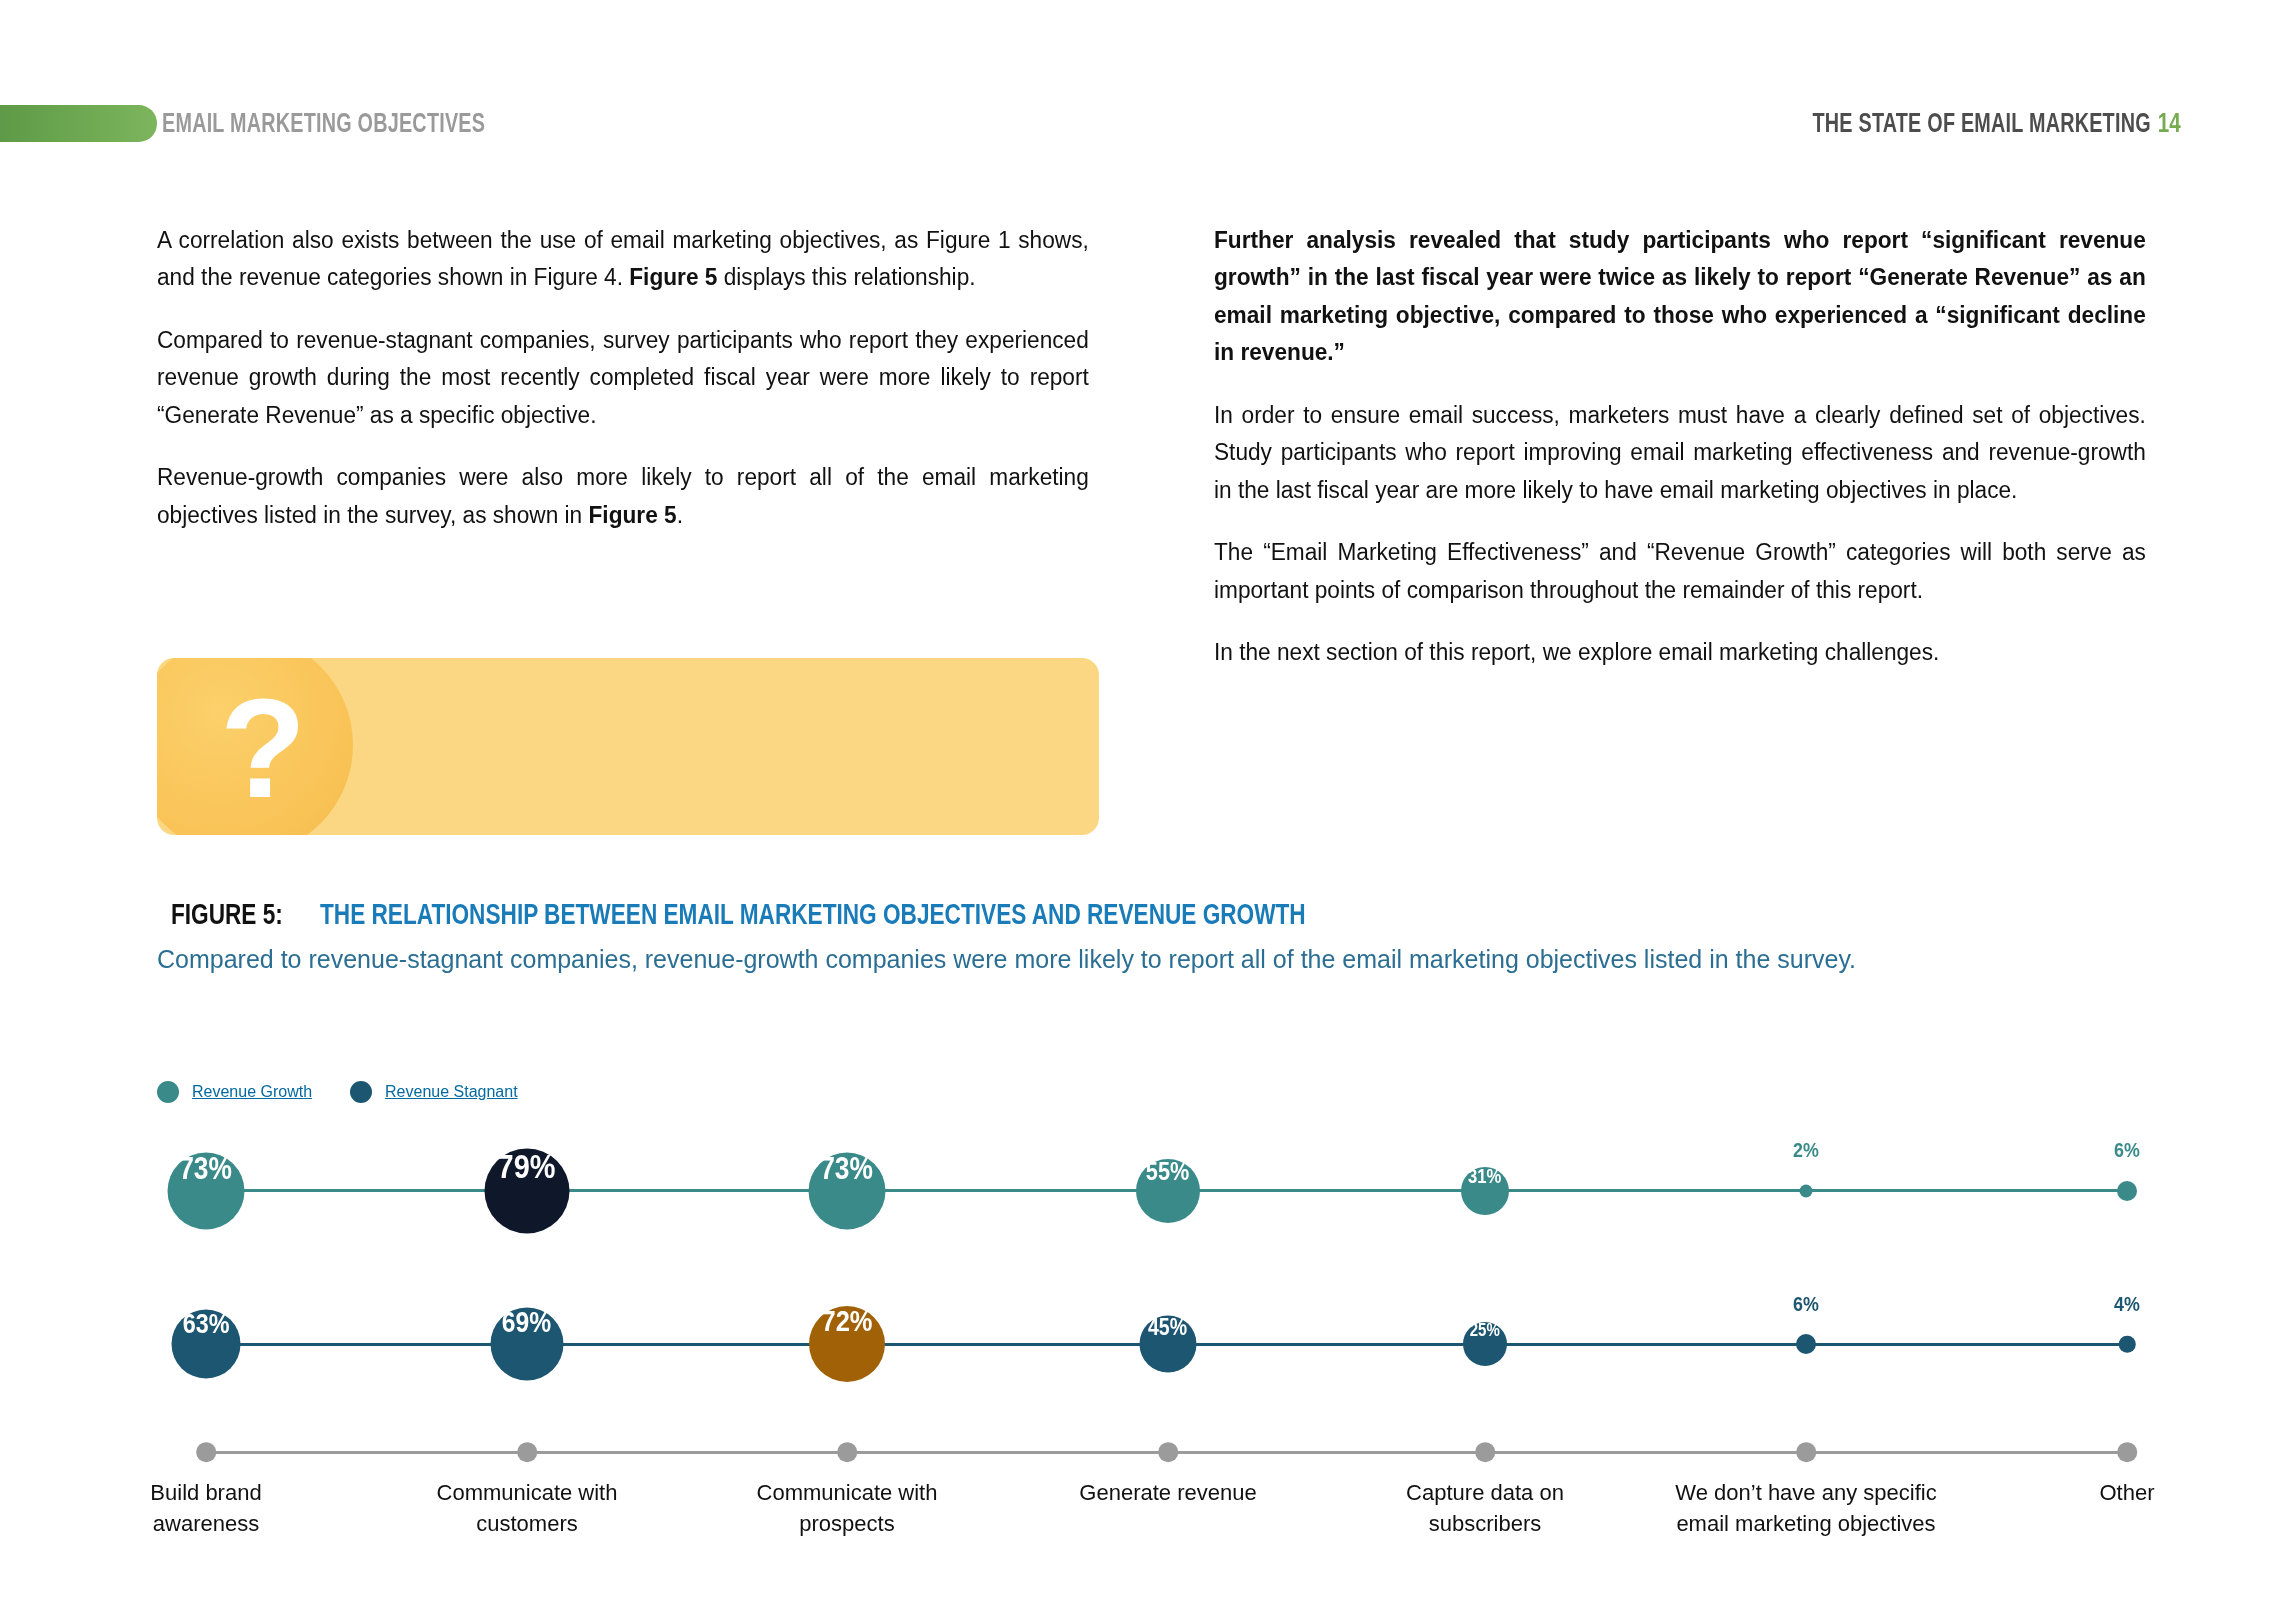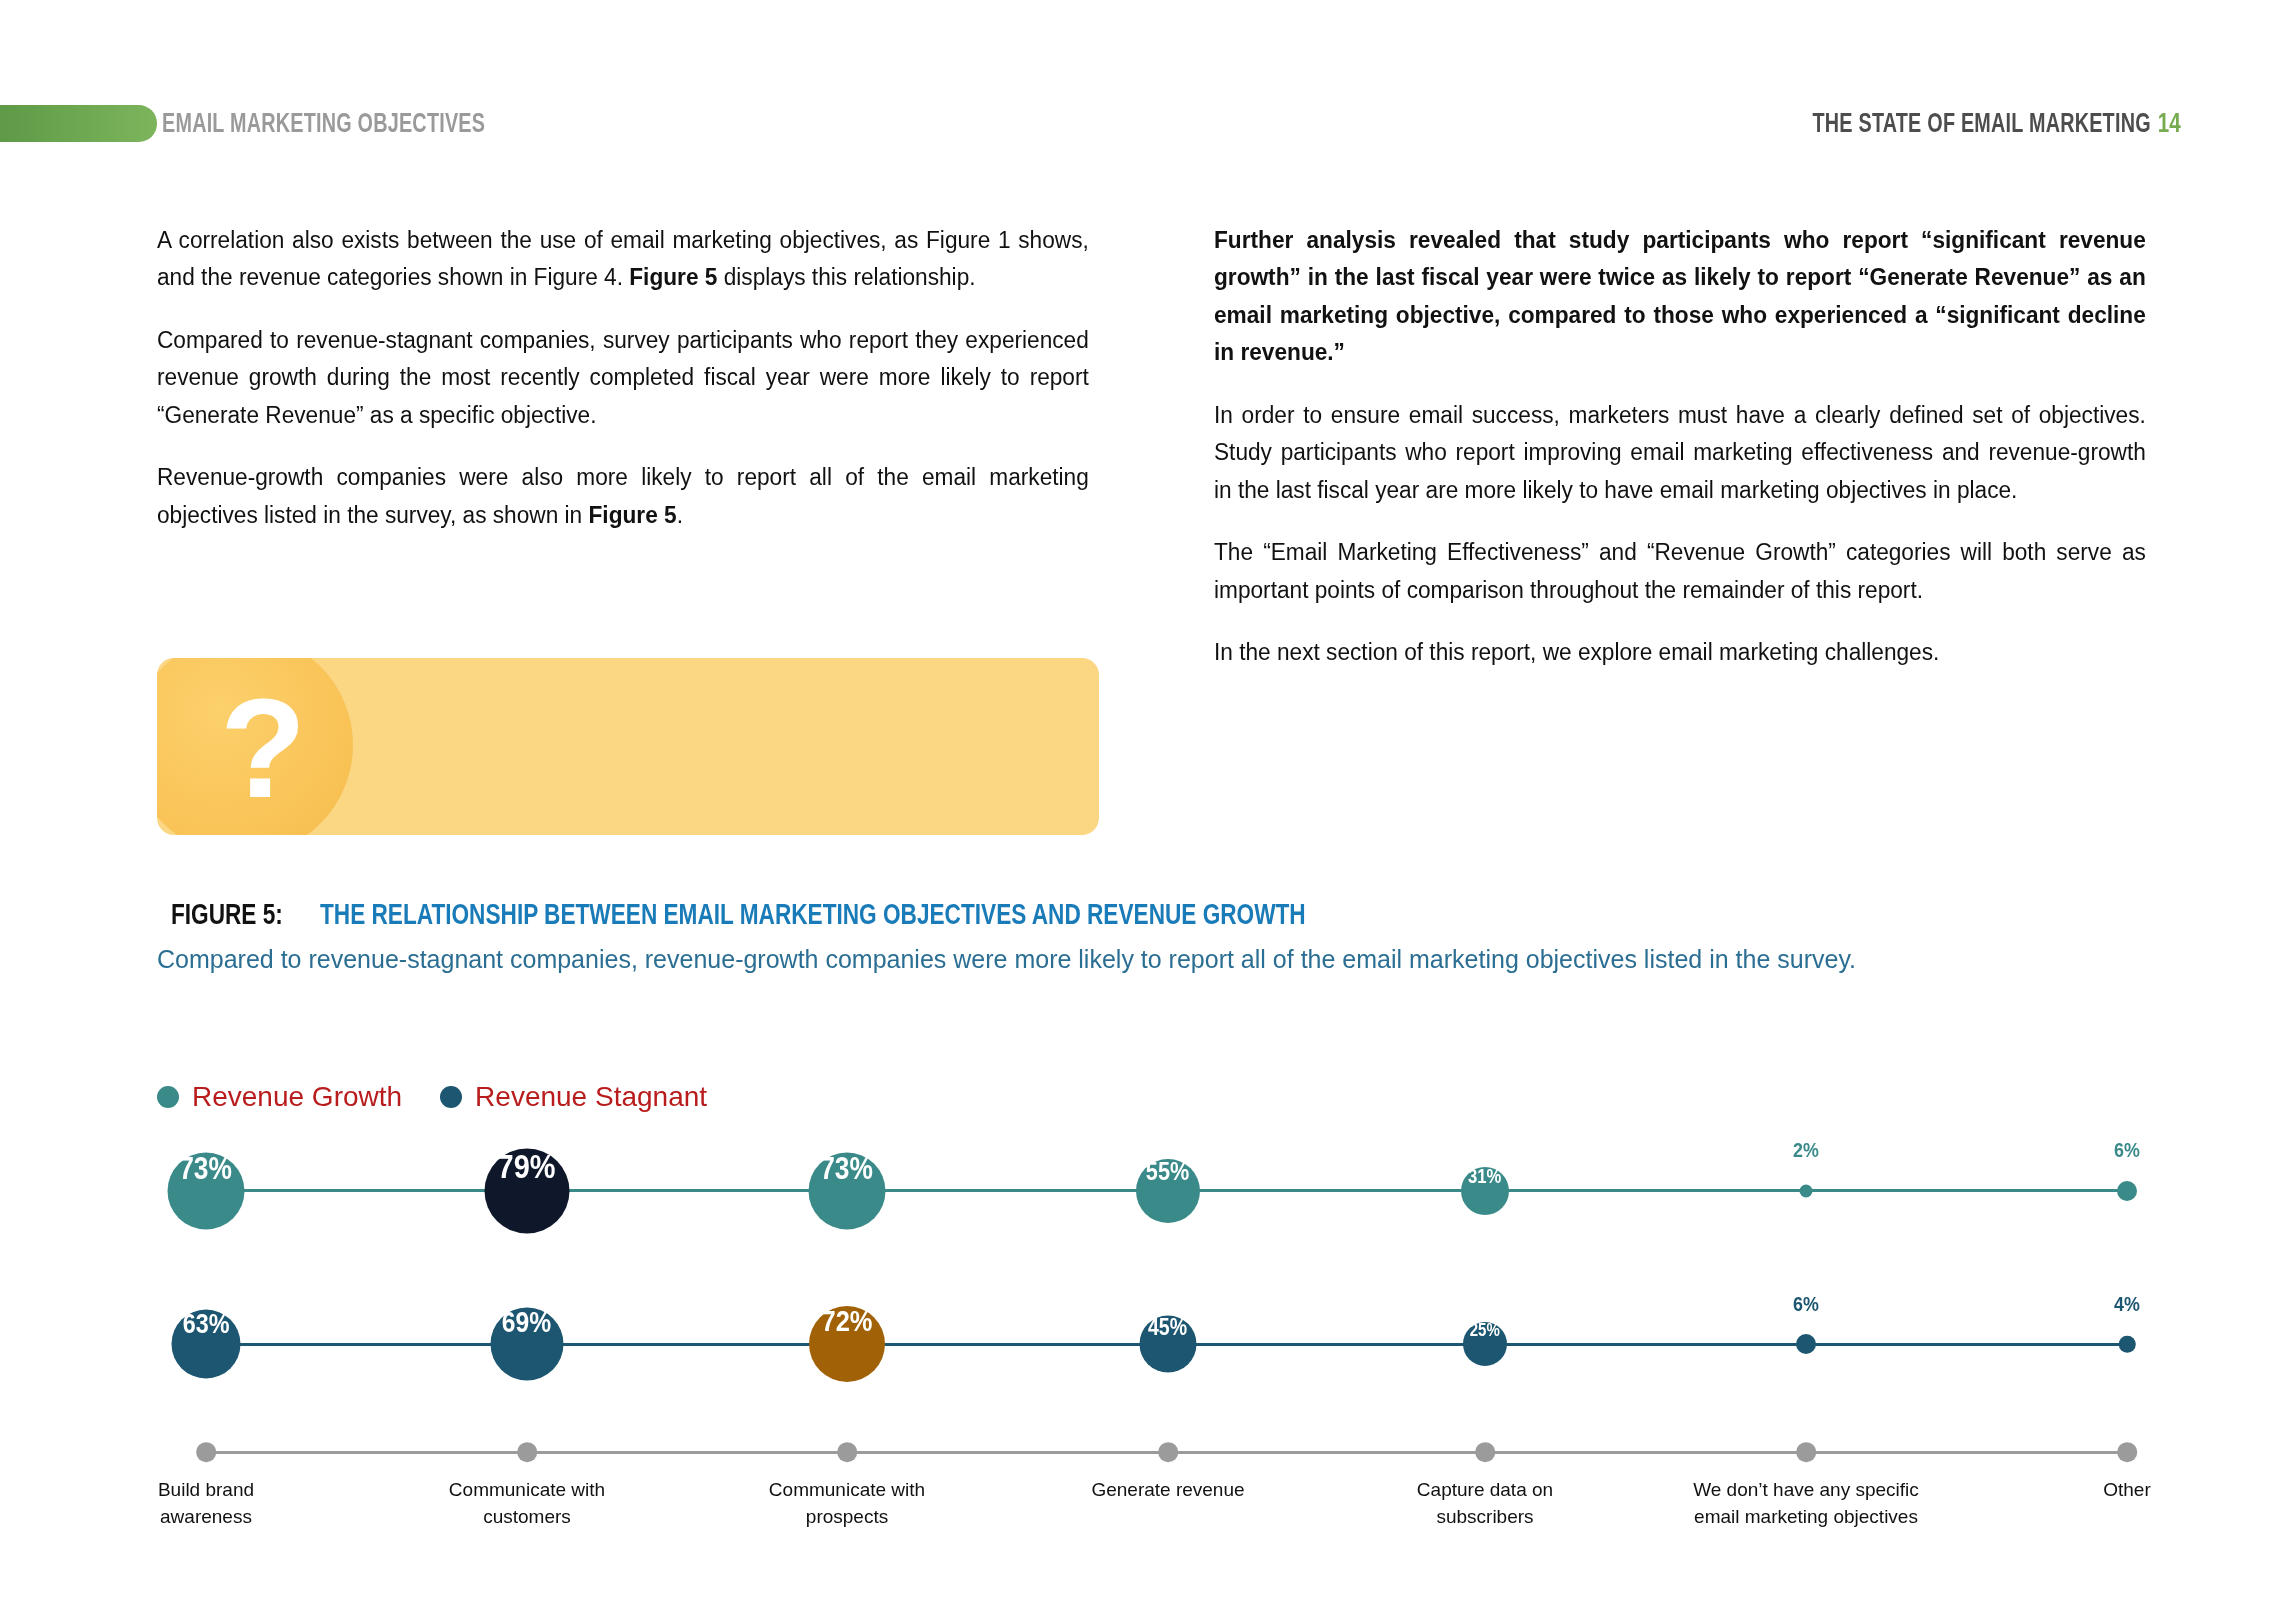--- a/index.html
+++ b/index.html
@@ -187,23 +187,24 @@
     align-items: center;
     gap: 13px;
   }
   .legend-dot {
     width: 22px;
     height: 22px;
     border-radius: 50%;
     flex: none;
   }
   .legend-label {
-    font-size: 28px;
-    color: #b91c1c;
-    white-space: nowrap;
+    font-size: 16px;
+    color: #0369a1;
+    white-space: nowrap;
+    text-decoration: underline;
   }
 
   
   .chart {
     position: absolute;
     left: 0;
     top: 1112px;
     width: 2295px;
     height: 445px;
   }
@@ -241,21 +242,21 @@
   .axis-dot {
     position: absolute;
     width: 19.6px;
     height: 19.6px;
     border-radius: 50%;
     background: #9b9b9b;
     transform: translate(-50%, -50%);
   }
   .cat-label {
     position: absolute;
-    font-size: 19px;
+    font-size: 22px;
     line-height: 1.42;
     color: #111;
     text-align: center;
     transform: translateX(-50%);
     white-space: pre-line;
   }
 </style>
 </head>
 <body>
 

